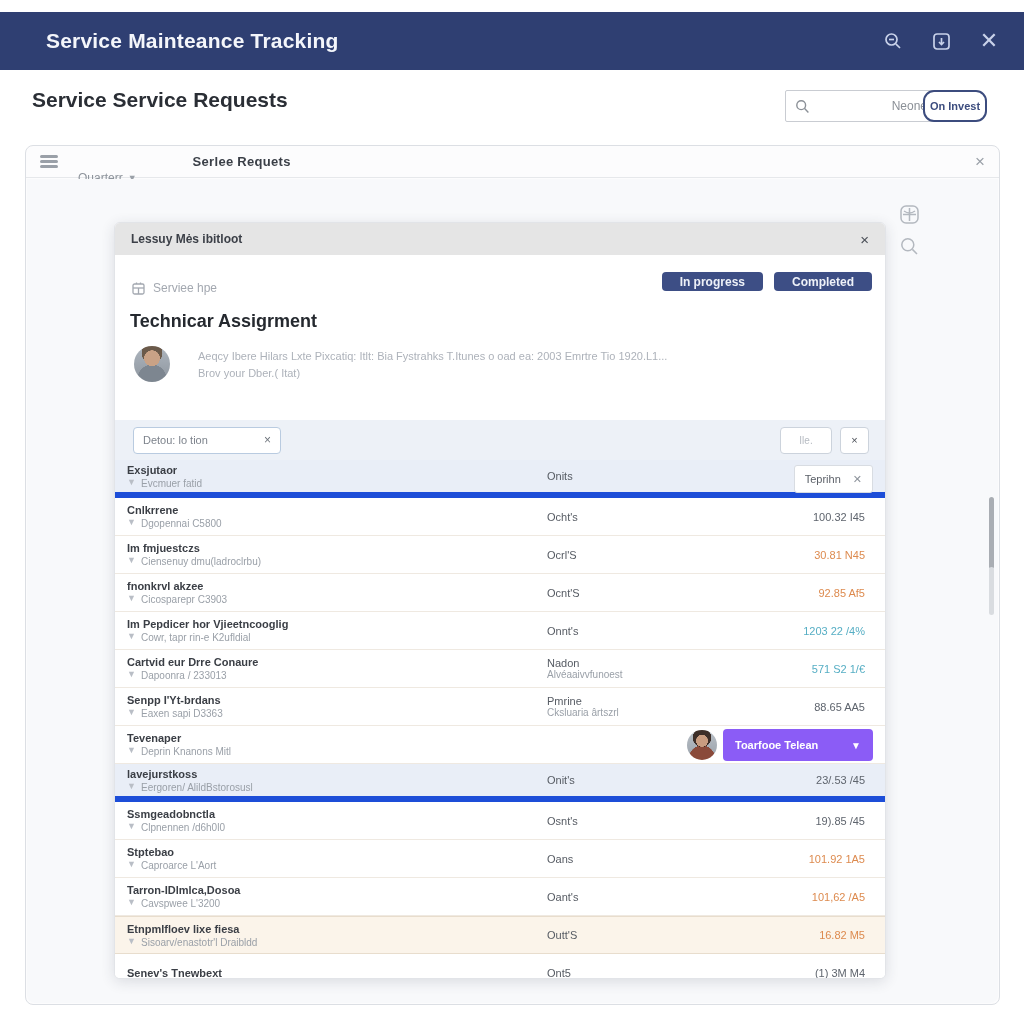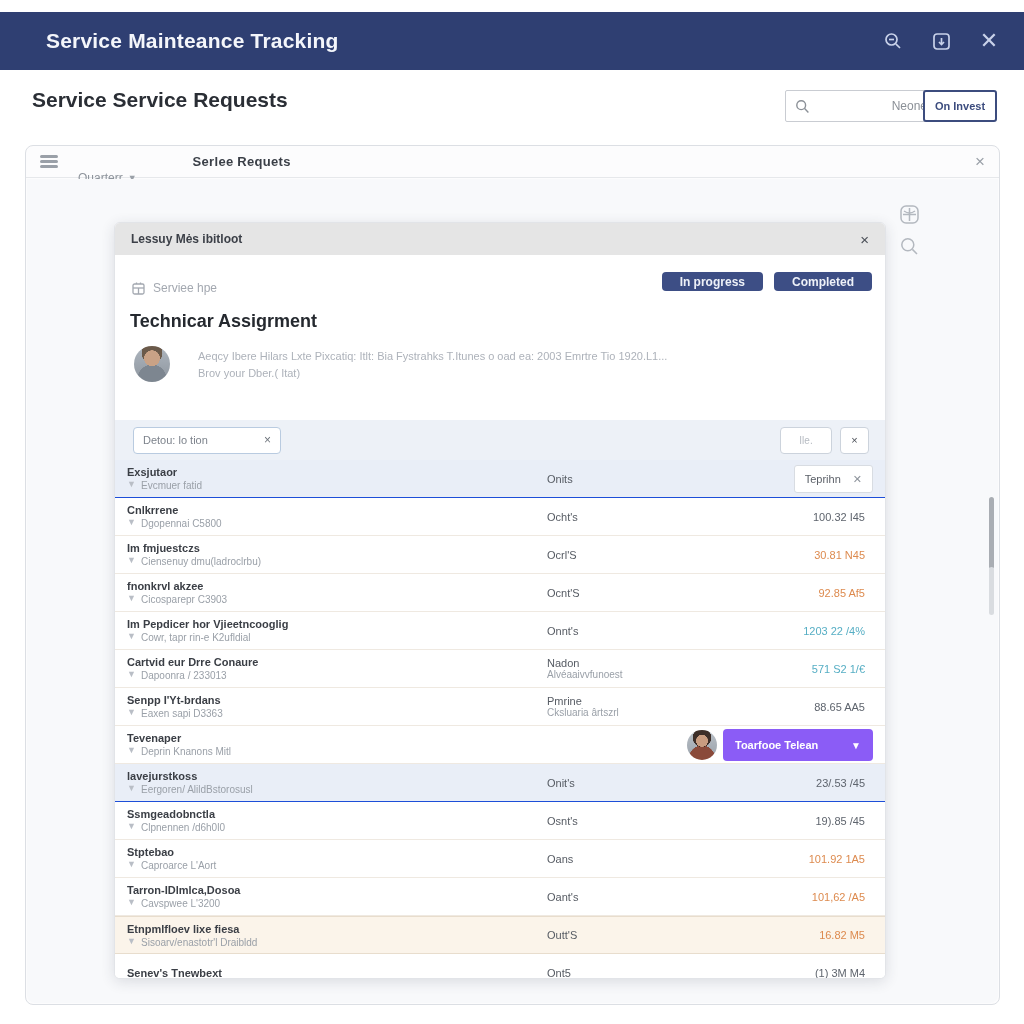--- a/index.html
+++ b/index.html
@@ -24,22 +24,22 @@
   
   .page-head { position:absolute; left:0; top:70px; width:1024px; height:66px; background:#fff; }
   .page-title { position:absolute; left:32px; top:18px; font-size:21px; font-weight:bold; color:#2a2e35; }
   .search-box {
     position:absolute; left:785px; top:20px; width:152px; height:32px;
     border:1px solid #c9ccd2; border-radius:2px; background:#fff;
     display:flex; align-items:center; justify-content:space-between; padding:0 9px;
   }
   .search-box .ph { color:#8b9097; font-size:12px; }
   .invest-btn {
-    position:absolute; left:923px; top:20px; width:74px; height:32px;
-    border:2px solid #3c4c7e; border-radius:3px; background:#fff;
+    position:absolute; left:923px; top:20px; width:64px; height:32px;
+    border:2px solid #3c4c7e; border-radius:11px; background:#fff;
     color:#3c4c7e; font-size:11px; display:flex; align-items:center; justify-content:center;
     cursor:pointer; font-weight:600;
   }
   
   .panel {
     position:absolute; left:25px; top:145px; width:975px; height:860px;
     background:#fcfcfd; border:1px solid #dcdfe4; border-radius:8px;
   }
   .panel-head {
     position:relative; height:32px; display:flex; align-items:center;
@@ -114,21 +114,21 @@
   .mini-btn {
     width:29px; height:27px; background:#fff; border:1px solid #ccd3dc; border-radius:4px;
     display:flex; align-items:center; justify-content:center; color:#4a4f57; font-size:11px; cursor:pointer;
   }
   
   .table-wrap { position:absolute; left:0; top:237px; width:772px; height:520px; overflow:hidden; background:#fff; }
   .trow {
     height:38px; display:flex; align-items:center; position:relative;
     border-bottom:1px solid #efe9e1; background:#fff; padding-left:12px; cursor:pointer;
   }
-  .trow.blue { background:#e9eef7; border-bottom:1px solid #1d4ed8; }
+  .trow.blue { background:#e9eef7; border-bottom:6px solid #1d4ed8; }
   .trow.beige { background:#fbf4ea; border-top:1px solid #e8ddcd; border-bottom:1px solid #e8ddcd; }
   .tc-main { width:420px; }
   .tc-name { font-size:11px; font-weight:bold; color:#3a3e45; line-height:14px; }
   .tc-sub { font-size:10px; color:#9aa0a8; line-height:13px; padding-left:14px; position:relative; }
   .tc-sub .caret { position:absolute; left:0; top:-1px; color:#b9bec6; font-size:9px; }
   .tc-col2 { width:150px; font-size:11px; color:#565b63; }
   .tc-col2 .c2sub { font-size:10px; color:#9aa0a8; font-weight:normal; }
   .tc-val { flex:1; text-align:right; padding-right:22px; font-size:11px; color:#5e646d; }
   .tc-val.orange { color:#dd8a4e;text-align:right; }
   .tc-val.teal { color:#56aec4; }

